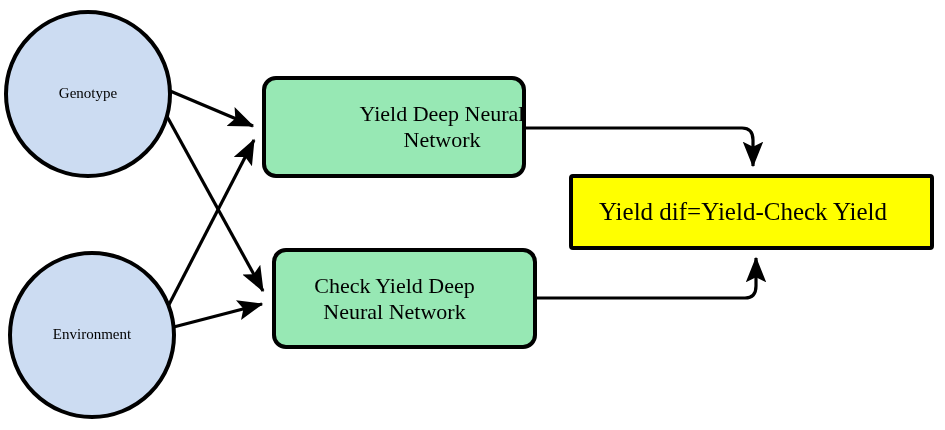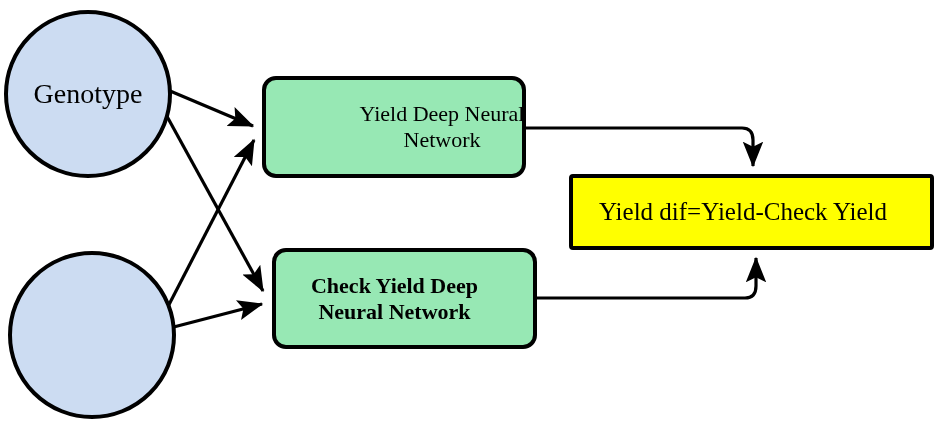--- a/index.html
+++ b/index.html
@@ -29,21 +29,21 @@
     display: flex;
     align-items: center;
     justify-content: center;
     text-align: center;
     color: #000000;
     line-height: 1.18;
     pointer-events: none;
     white-space: pre-line;
   }
   .lbl-circle {
-    font-size: 28px;
+    font-size: 15px;
   }
   .lbl-box {
     font-size: 22px;
   }
   .lbl-out {
     font-size: 25px;
   }
 </style>
 </head>
 <body>
@@ -82,22 +82,23 @@
       <rect x="264" y="78" width="260" height="98" rx="12" ry="12" fill="#97e8b4" stroke="#000000" stroke-width="4"></rect>
 
       <rect x="274" y="250" width="261" height="97" rx="12" ry="12" fill="#97e8b4" stroke="#000000" stroke-width="4"></rect>
 
       <rect x="571" y="176" width="361" height="72" rx="2" ry="2" fill="#ffff00" stroke="#000000" stroke-width="4"></rect>
     </g>
   </svg>
 
   <div class="node-label lbl-circle" style="left:6px; top:74px; width:164px; height:40px;">Genotype</div>
 
+  <div class="node-label lbl-circle" style="left:10px; top:315px; width:164px; height:40px;">Environment</div>
 
   <div class="node-label lbl-box" style="left:266px; top:80px; width:256px; height:94px;padding-left:48px;">Yield Deep Neural
 Network</div>
 
-  <div class="node-label lbl-box" style="left:276px; top:252px; width:237px; height:93px;font-weight:bold;">Check Yield Deep
+  <div class="node-label lbl-box" style="left:276px; top:252px; width:237px; height:93px;">Check Yield Deep
 Neural Network</div>
 
   <div class="node-label lbl-out" style="left:573px; top:178px; width:340px; height:68px;">Yield dif=Yield-Check Yield</div>
 
 </div>
 
 </body></html>

